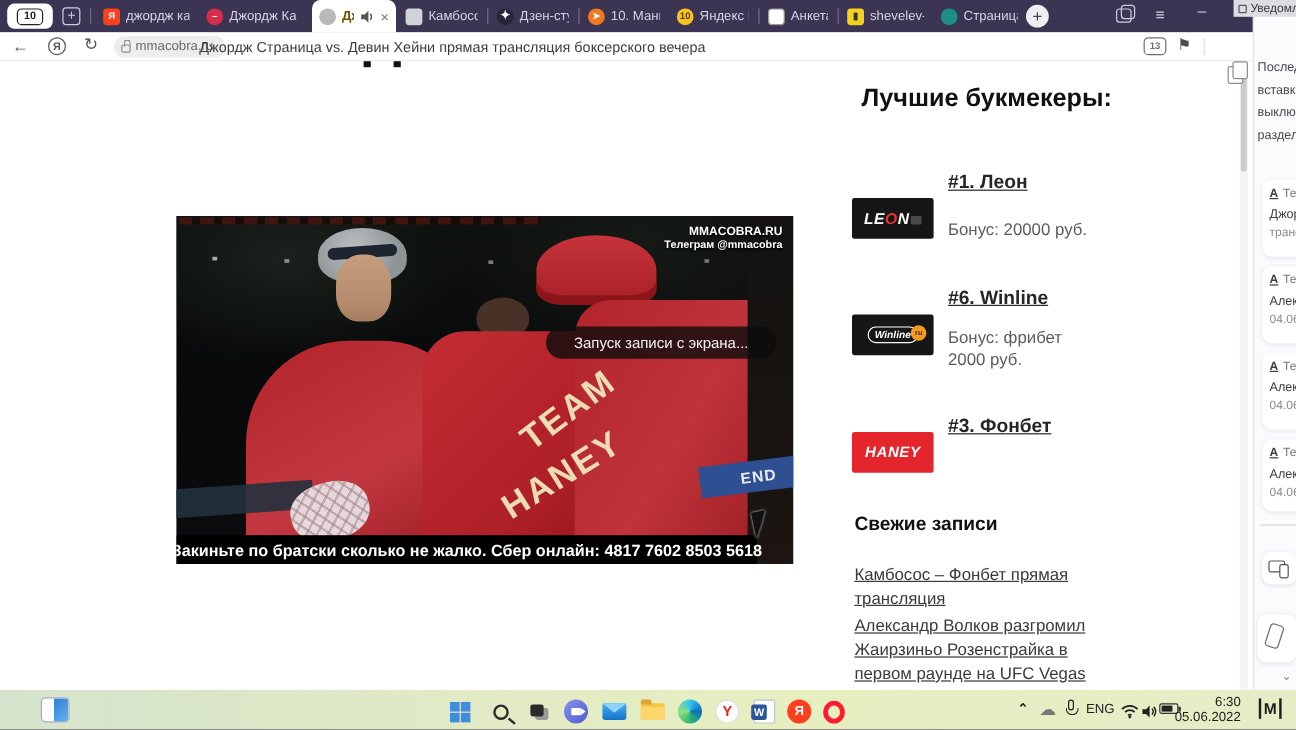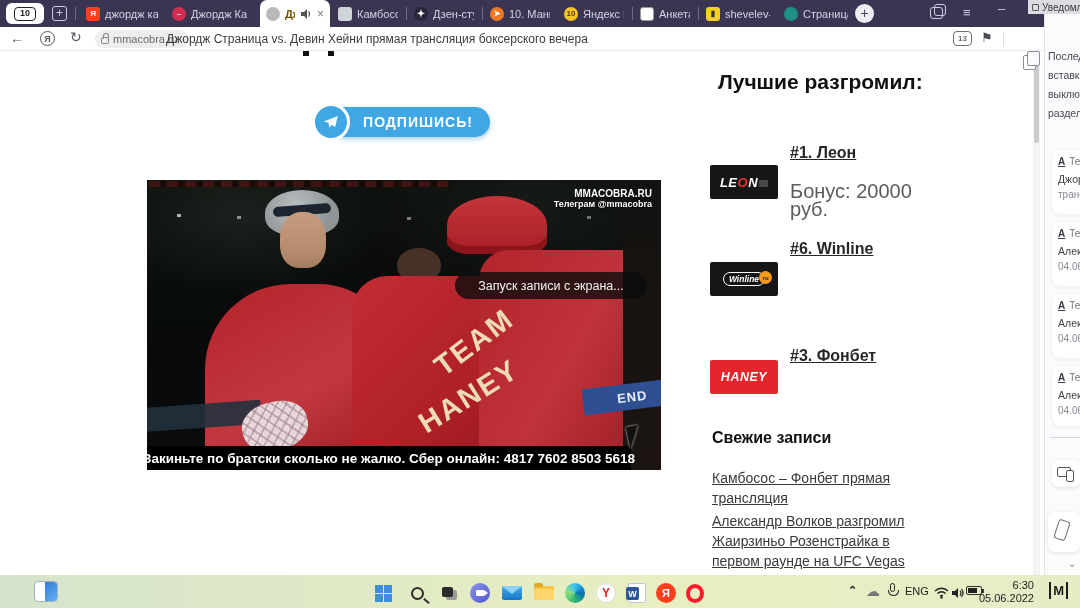--- a/index.html
+++ b/index.html
@@ -110,21 +110,21 @@
   .bk-logo.red { background:#e4262c; }
   .leon-txt { color:#fff; font-weight:bold; font-style:italic; font-size:13px; letter-spacing:.5px; }
   .leon-txt .o { color:#e8322e; }
   .leon-badge { display:inline-block; width:9px; height:7px; background:#4a4a4a; margin-left:1px; border-radius:1px; }
   .win-oval { border:1.5px solid #fff; border-radius:9px; padding:1px 5px; color:#fff; font-size:8.5px; font-style:italic;
     font-weight:bold; position:relative; }
   .win-ru { position:absolute; right:-8px; top:-2px; width:13px; height:13px; border-radius:50%; background:#f59a1c;
     color:#222; font-size:6px; font-weight:bold; display:flex; align-items:center; justify-content:center; font-style:normal; }
   .fon-txt { color:#fff; font-weight:900; font-style:italic; font-size:12.5px; letter-spacing:.5px; }
   .bk-link { position:absolute; left:790px; font-size:16px; font-weight:bold; color:#262626; text-decoration:underline; }
-  .bk-bonus { position:absolute; left:790px; font-size:20px; color:#5c5c5c; width:120px; line-height:18px; }
+  .bk-bonus { position:absolute; left:790px; font-size:14px; color:#5c5c5c; width:120px; line-height:18px; }
   .recent-title { position:absolute; left:712px; top:378px; font-size:16px; font-weight:bold; color:#111; }
   .recent-link { position:absolute; left:712px; width:208px; font-size:14px; color:#3a3a3a; text-decoration:underline; line-height:20px; }
   .pg-scroll { position:absolute; left:1033px; top:0; width:7px; height:524px; background:#f4f4f4; }
   .pg-thumb { position:absolute; left:1px; top:4px; width:5px; height:88px; background:#ccc; border-radius:3px; }
   
   .npanel { position:absolute; left:1044px; top:0; width:36px; height:575px; background:#fbfafc; border-left:1px solid #e4e2e8; }
   .np-head { position:absolute; left:1028px; top:0; width:52px; height:14px; background:#dedce3; color:#3c3a42; font-size:10px;
     display:flex; align-items:center; gap:3px; padding-left:4px; overflow:hidden; white-space:nowrap; }
   .np-headico { width:7px; height:7px; border:1px solid #55525c; border-radius:1px; flex:0 0 7px; }
   .copy-ico { position:absolute; left:1023px; top:55px; width:13px; height:15px; border:1.5px solid #8d8a95; border-radius:2px; background:#fff; }
@@ -263,28 +263,20 @@
     <div class="page-title">Джордж Страница vs. Девин Хейни прямая трансляция боксерского вечера</div>
     <div class="coll-ico">13</div>
     <div class="flag-ico">⚑</div>
     <div class="nav-sep"></div>
   </div>
 
   <div class="page">
     <div class="frag-dot" style="left:303px"></div>
     <div class="frag-dot" style="left:328px"></div>
 
-    <div class="subscribe">
-      <div class="tg-circle">
-        <svg width="18" height="18" viewBox="0 0 24 24">
-            <path fill="#fff" d="M21 4 L2.5 11.2 L8.5 13 L10 19.5 L12.8 15.7 L17.5 19 Z"></path>
-          </svg>
-      </div>
-      <span class="txt">ПОДПИШИСЬ!</span>
-    </div>
 
     <div class="video">
       <div class="v-topnoise"></div>
       <div class="v-lights"></div>
       <div class="man-left-body"></div>
       <div class="man-left-hair"></div>
       <div class="man-left-glasses"></div>
       <div class="man-left-face"></div>
       <div class="man-center-head"></div>
       <div class="man-center-body"></div>
@@ -302,34 +294,35 @@
       </div>
       <div class="watermark">
         <div class="l1">MMACOBRA.RU</div>
         <div class="l2">Телеграм @mmacobra</div>
       </div>
       <div class="toast">Запуск записи с экрана...</div>
       <div class="banner">Закиньте по братски сколько не жалко. Сбер онлайн: 4817 7602 8503 5618</div>
       <div class="cursor"></div>
     </div>
 
-    <div class="sb-title">Лучшие разгромил:</div>
+    <div class="sb-title">Лучшие букмекеры:</div>
 
     <a class="bk-link" style="top:93px">#1. Леон</a>
     <div class="bk-logo black" style="top:114px">
       <span class="leon-txt"><span>LE</span><span class="o">O</span><span>N</span><span class="leon-badge"></span></span>
     </div>
     <div class="bk-bonus" style="top:131px;width:160px">Бонус: 20000 руб.</div>
 
     <a class="bk-link" style="top:189px">#6. Winline</a>
     <div class="bk-logo black" style="top:211px">
       <span class="win-oval"><span>Winline</span>
         <span class="win-ru">ru</span>
       </span>
     </div>
+    <div class="bk-bonus" style="top:221px">Бонус: фрибет 2000 руб.</div>
 
     <a class="bk-link" style="top:296px">#3. Фонбет</a>
     <div class="bk-logo red" style="top:309px">
       <span class="fon-txt">HANEY</span>
     </div>
 
     <div class="recent-title">Свежие записи</div>
     <a class="recent-link" style="top:417px">Камбосос – Фонбет прямая трансляция</a>
     <a class="recent-link" style="top:460px">Александр Волков разгромил Жаирзиньо Розенстрайка в первом раунде на UFC Vegas 56</a>
 

